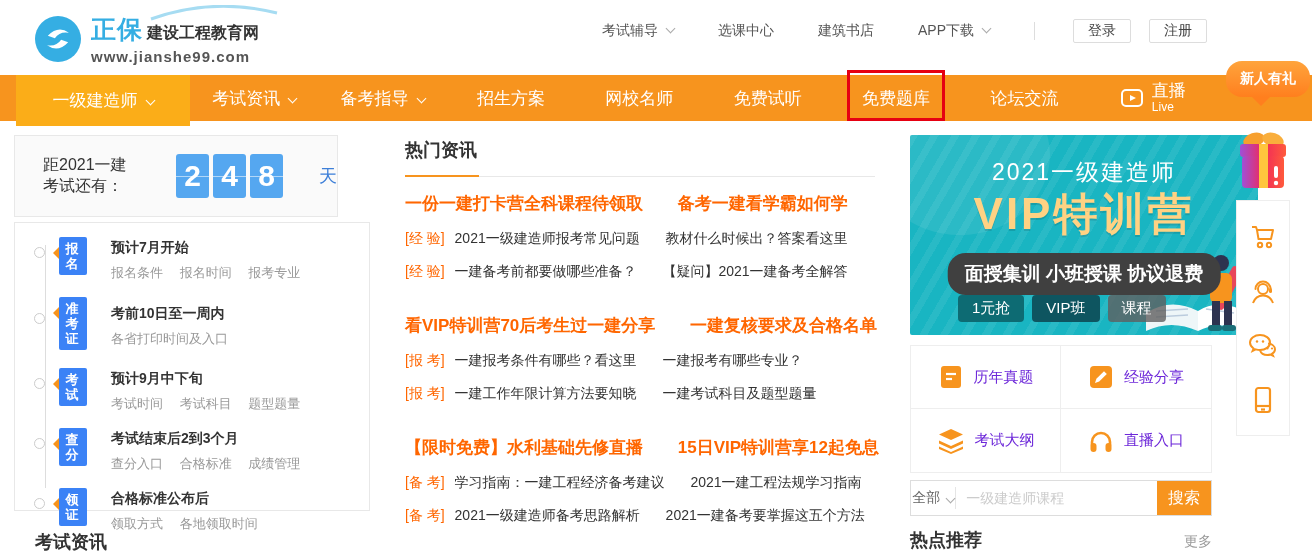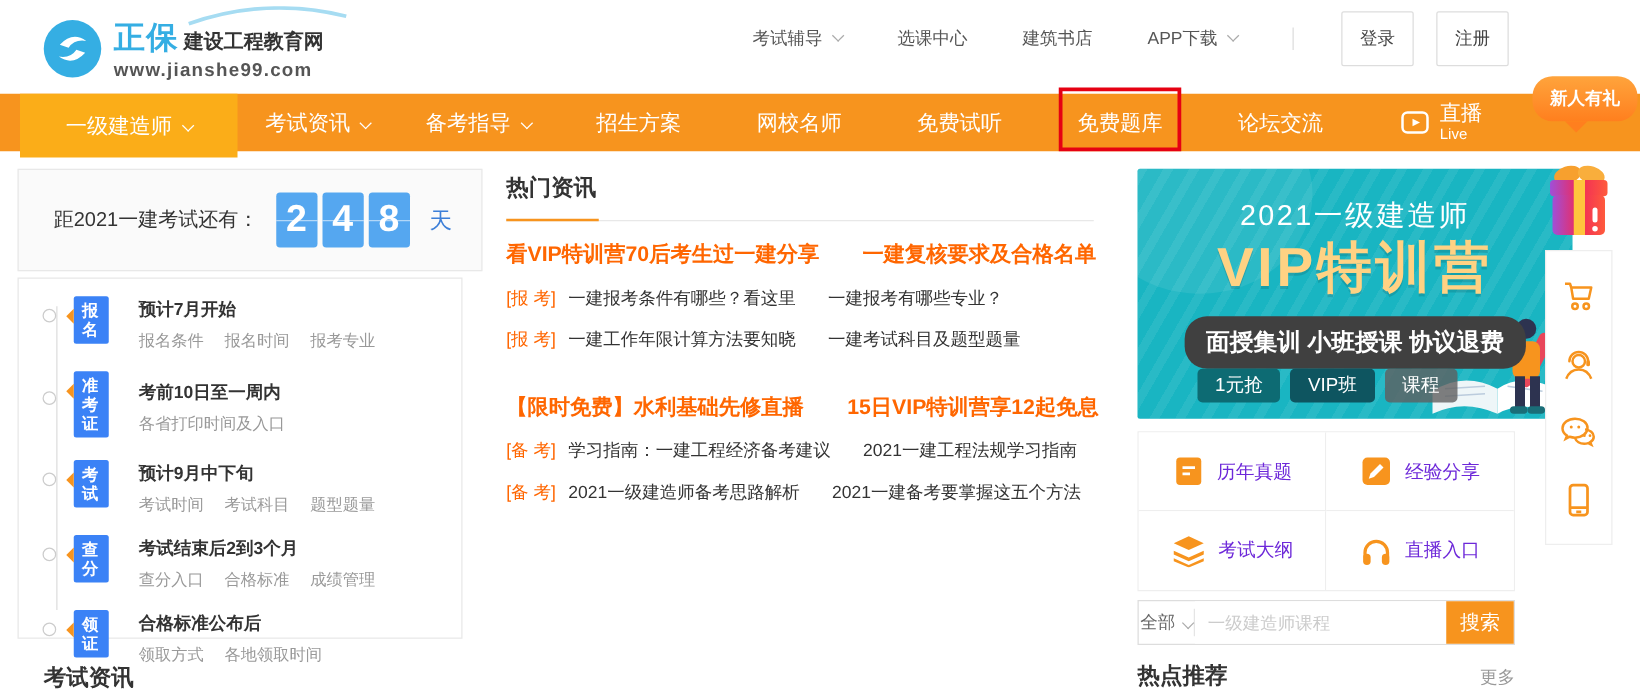--- a/index.html
+++ b/index.html
@@ -16,36 +16,36 @@
   .logo-brand { color:#35aee3; font-size:25px; font-weight:bold; letter-spacing:1px; }
   .logo-suffix { color:#333; font-size:16px; font-weight:bold; margin-left:4px; }
   .logo-arc { position:absolute; left:58px; top:-8px; }
   .logo-url { color:#555; font-size:15px; font-weight:bold; letter-spacing:1px; margin-top:2px; }
 
   .topnav { position:absolute; left:602px; top:15px; height:32px; display:flex; align-items:center; }
   .topnav-item { color:#555; font-size:14px; margin-right:44px; cursor:pointer; white-space:nowrap; }
   .chev { display:inline-block; width:7px; height:7px; border-right:1.5px solid #aaa; border-bottom:1.5px solid #aaa; transform:rotate(45deg); margin-left:9px; vertical-align:3px; }
   .chev-white { border-color:#fff; }
   .topnav-divider { width:1px; height:18px; background:#ddd; margin-right:38px; }
-  .auth-btn { width:58px; height:44px; border:1px solid #ddd; border-radius:2px; background:#fff; color:#444; font-size:14px; display:flex; align-items:center; justify-content:center; margin-right:18px; cursor:pointer; }
+  .auth-btn { width:58px; height:24px; border:1px solid #ddd; border-radius:2px; background:#fff; color:#444; font-size:14px; display:flex; align-items:center; justify-content:center; margin-right:18px; cursor:pointer; }
 
   
   .navbar { position:absolute; left:0; top:75px; width:1312px; height:46px; background:#f7941e; z-index:5; }
   .nav-active { position:absolute; left:16px; top:0; width:174px; height:51px; background:#fbad18; color:#fff; font-size:17px; display:flex; align-items:center; justify-content:center; cursor:pointer; }
   .nav-items { position:absolute; left:190px; right:95px; top:0; height:46px; display:flex; }
   .nav-item { flex:1; display:flex; align-items:center; justify-content:center; color:#fff; font-size:17px; cursor:pointer; position:relative; white-space:nowrap; }
   .live-wrap { display:flex; align-items:center; }
   .live-txt { display:flex; flex-direction:column; line-height:1.1; margin-left:8px; }
   .live-sub { font-size:12px; }
   .annotation-box { position:absolute; left:50%; transform:translateX(-50%); top:-5px; width:98px; height:51px; border:3px solid #e60012; z-index:30; pointer-events:none; }
   .newbie-badge { position:absolute; right:2px; top:-14px; z-index:20; background:linear-gradient(180deg,#ffa43c,#ff7f1e); color:#fff; font-size:14px; font-weight:bold; padding:9px 14px; border-radius:16px; cursor:pointer; }
   .newbie-badge::after { content:''; position:absolute; left:26px; bottom:-9px; border:9px solid transparent; border-top-color:#ff7f1e; border-bottom:none; }
 
   
-  .countdown { position:absolute; left:14px; top:135px; width:372px; height:82px; background:#fafafa; border:1px solid #e8e8e8; display:flex; align-items:center; padding-left:28px; }
+  .countdown { position:absolute; left:14px; top:135px; width:324px; height:82px; background:#fafafa; border:1px solid #e8e8e8; display:flex; align-items:center; padding-left:28px;gap:20px; }
   .countdown-prefix { font-size:16px; color:#333; }
   .digits { display:flex; margin-left:14px; }
   .digit { position:relative; width:33px; height:44px; margin-right:4px; background:#55a7f0; border-radius:3px; color:#fff; font-size:30px; font-weight:bold; display:flex; align-items:center; justify-content:center; }
   .digit::after { content:''; position:absolute; left:0; right:0; top:50%; height:1px; background:rgba(255,255,255,.55); }
   .countdown-unit { margin-left:12px; color:#3d7fd8; font-size:18px; }
 
   .timeline-box { position:absolute; left:14px; top:222px; width:356px; height:289px; background:#fff; border:1px solid #e8e8e8; padding:14px 0 0 0; }
   .tl-line { position:absolute; left:30px; top:22px; bottom:22px; width:1px; background:#ddd; }
   .tl-step { position:relative; padding-left:96px; margin-bottom:15px; min-height:44px; }
   .tl-dot { position:absolute; left:19px; top:10px; width:11px; height:11px; border:1px solid #ccc; border-radius:50%; background:#fff; }
@@ -258,20 +258,36 @@
       </div>
     </div>
   </div>
 
   <div class="news">
     <div class="news-title">热门资讯</div>
     <div class="news-rule">
         <i></i>
       </div>
 
+    <div class="news-group">
+      <div class="news-headline">
+        <span>一份一建打卡营全科课程待领取</span>
+        <span>备考一建看学霸如何学</span>
+      </div>
+      <div class="news-row">
+        <span class="news-tag">[经 验]</span>
+        <span class="news-link">2021一级建造师报考常见问题</span>
+        <span class="news-link">教材什么时候出？答案看这里</span>
+      </div>
+      <div class="news-row">
+        <span class="news-tag">[经 验]</span>
+        <span class="news-link">一建备考前都要做哪些准备？</span>
+        <span class="news-link">【疑问】2021一建备考全解答</span>
+      </div>
+    </div>
 
     <div class="news-group">
       <div class="news-headline">
         <span>看VIP特训营70后考生过一建分享</span>
         <span>一建复核要求及合格名单</span>
       </div>
       <div class="news-row">
         <span class="news-tag">[报 考]</span>
         <span class="news-link">一建报考条件有哪些？看这里</span>
         <span class="news-link">一建报考有哪些专业？</span>

